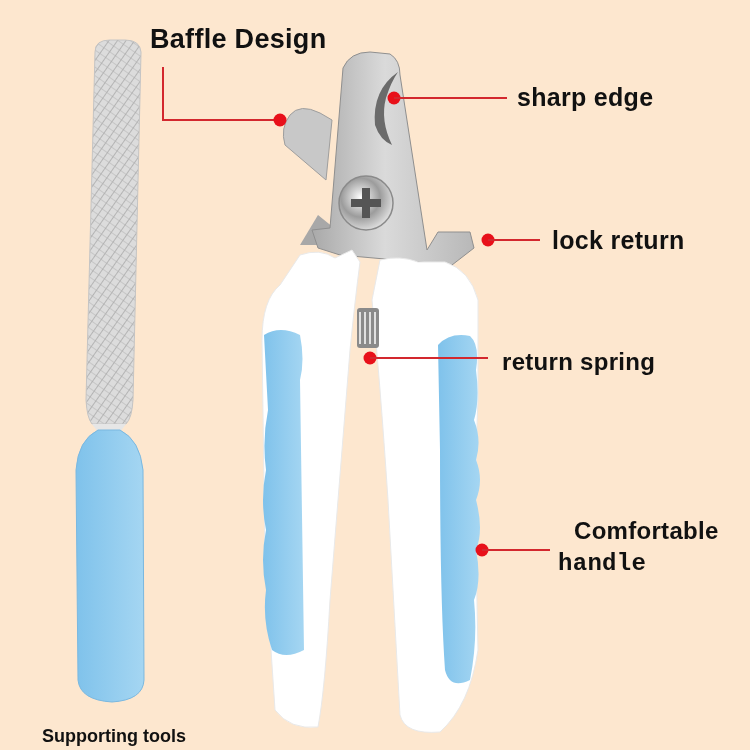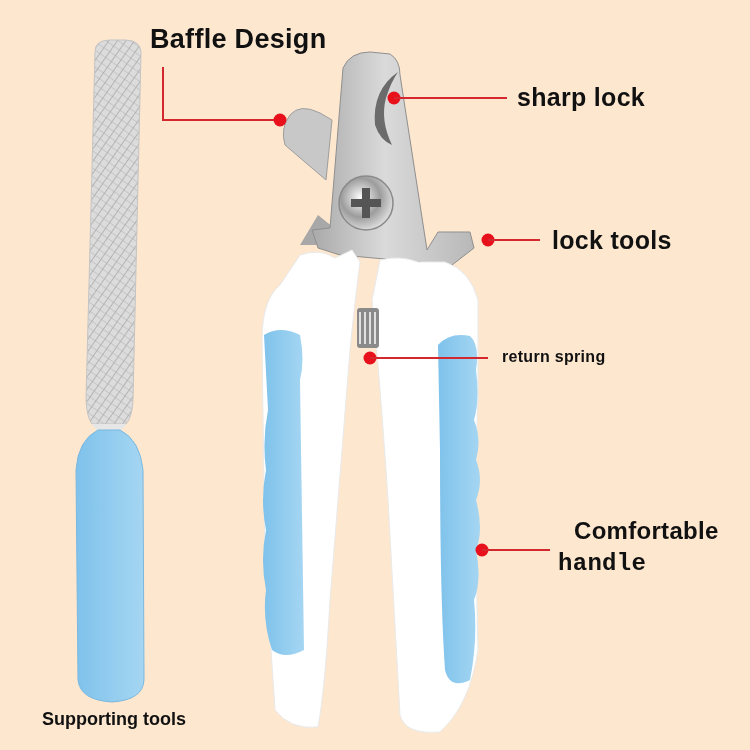--- a/index.html
+++ b/index.html
@@ -1,21 +1,21 @@
 <!DOCTYPE html>
 <html><head>
 <meta charset="utf-8">
 <style>
   html, body { margin:0; padding:0; }
   body { width:750px; height:750px; background:#fde7cf; position:relative; overflow:hidden; font-family:"Liberation Sans", sans-serif; }
   .stage { position:absolute; left:0; top:0; width:750px; height:750px; }
   .label { position:absolute; color:#111; font-weight:bold; font-family:"Liberation Sans", sans-serif; white-space:nowrap; }
   .lbl-lg { font-size:27px; letter-spacing:0.3px; }
   .lbl-md { font-size:25px; letter-spacing:0.3px; }
-  .lbl-sm { font-size:18px; }
+  .lbl-sm { font-size:18px;margin-top:17px; }
   .dot { position:absolute; width:13px; height:13px; border-radius:50%; background:#e8101a; transform:translate(-50%,-50%); }
   .line { position:absolute; background:#d3282e; }
   svg { position:absolute; left:0; top:0; }
 </style>
 </head>
 <body>
 
 <div class="stage">
   <svg width="750" height="750" viewBox="0 0 750 750">
     <defs>
@@ -81,29 +81,29 @@
     </g>
   </svg>
 
   <div class="line" style="left:162px; top:67px; width:2px; height:54px;"></div>
   <div class="line" style="left:162px; top:119px; width:118px; height:2px;"></div>
   <div class="dot" style="left:280px; top:120px;"></div>
   <div class="label lbl-lg" style="left:150px; top:24px;">Baffle Design</div>
 
   <div class="dot" style="left:394px; top:98px;"></div>
   <div class="line" style="left:394px; top:97px; width:113px; height:2px;"></div>
-  <div class="label lbl-md" style="left:517px; top:83px;">sharp lock</div>
+  <div class="label lbl-md" style="left:517px; top:83px;">sharp edge</div>
 
   <div class="dot" style="left:488px; top:240px;"></div>
   <div class="line" style="left:488px; top:239px; width:52px; height:2px;"></div>
-  <div class="label lbl-md" style="left:552px; top:226px;">lock tools</div>
+  <div class="label lbl-md" style="left:552px; top:226px;">lock return</div>
 
   <div class="dot" style="left:370px; top:358px;"></div>
   <div class="line" style="left:370px; top:357px; width:118px; height:2px;"></div>
-  <div class="label lbl-md" style="left:502px; top:348px; font-size:16px;">return spring</div>
+  <div class="label lbl-md" style="left:502px; top:348px; font-size:24px;">return spring</div>
 
   <div class="dot" style="left:482px; top:550px;"></div>
   <div class="line" style="left:482px; top:549px; width:68px; height:2px;"></div>
   <div class="label lbl-md" style="left:558px; top:517px; font-size:24px;margin-left:16px;">Comfortable</div>
   <div class="label lbl-md" style="left:558px; top:550px; font-size:24px;font-family:Liberation Mono, monospace;">handle</div>
 
   <div class="label lbl-sm" style="left:42px; top:709px;">Supporting tools</div>
 </div>
 
 </body></html>

